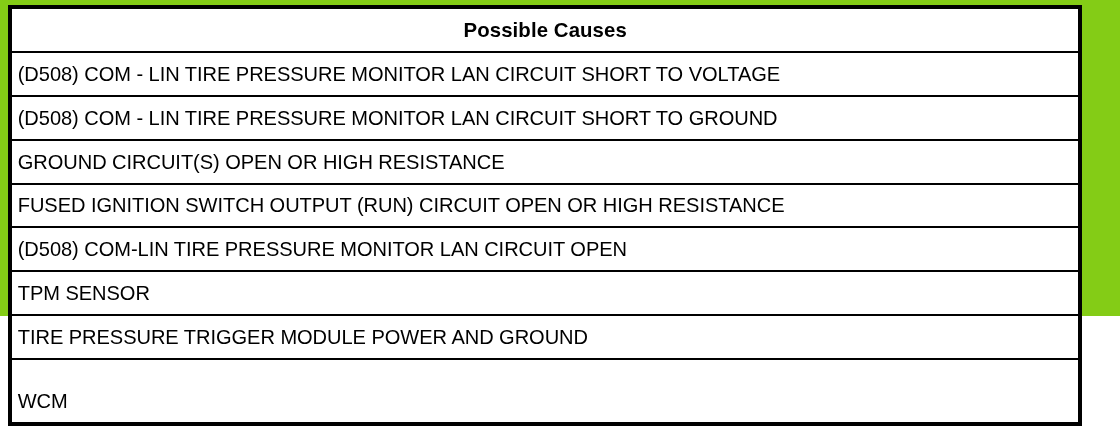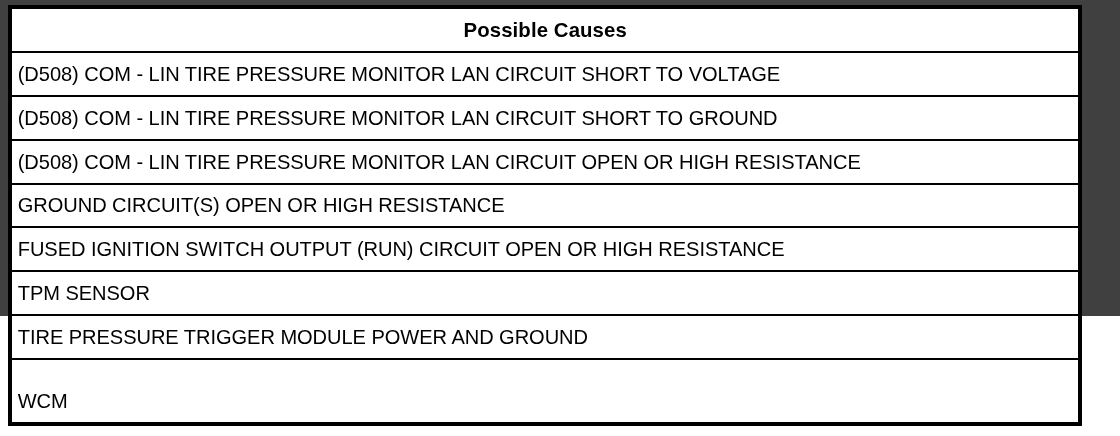--- a/index.html
+++ b/index.html
@@ -13,21 +13,21 @@
     height: 436px;
     overflow: hidden;
     font-family: "Liberation Sans", "DejaVu Sans", sans-serif;
     color: #000000;
   }
 
   #page {
     position: relative;
     width: 1120px;
     height: 316px;
-    background: #404040;
+    background: #84cc16;
   }
 
   .causes-table {
     position: absolute;
     left: 8px;
     top: 5px;
     width: 1074px;
     height: 421px;
     box-sizing: border-box;
     border: 4px solid #000000;
@@ -95,32 +95,32 @@
       </div>
 
       <div class="row">
         <div class="cause-cell">(D508) COM - LIN TIRE PRESSURE MONITOR LAN CIRCUIT SHORT TO VOLTAGE</div>
       </div>
 
       <div class="row">
         <div class="cause-cell">(D508) COM - LIN TIRE PRESSURE MONITOR LAN CIRCUIT SHORT TO GROUND</div>
       </div>
 
-      <div class="row">
-        <div class="cause-cell">(D508) COM - LIN TIRE PRESSURE MONITOR LAN CIRCUIT OPEN OR HIGH RESISTANCE</div>
-      </div>
 
       <div class="row">
         <div class="cause-cell">GROUND CIRCUIT(S) OPEN OR HIGH RESISTANCE</div>
       </div>
 
       <div class="row">
         <div class="cause-cell">FUSED IGNITION SWITCH OUTPUT (RUN) CIRCUIT OPEN OR HIGH RESISTANCE</div>
       </div>
 
+      <div class="row">
+        <div class="cause-cell">(D508) COM-LIN TIRE PRESSURE MONITOR LAN CIRCUIT OPEN</div>
+      </div>
 
       <div class="row">
         <div class="cause-cell">TPM SENSOR</div>
       </div>
 
       <div class="row">
         <div class="cause-cell">TIRE PRESSURE TRIGGER MODULE POWER AND GROUND</div>
       </div>
 
       <div class="row">

